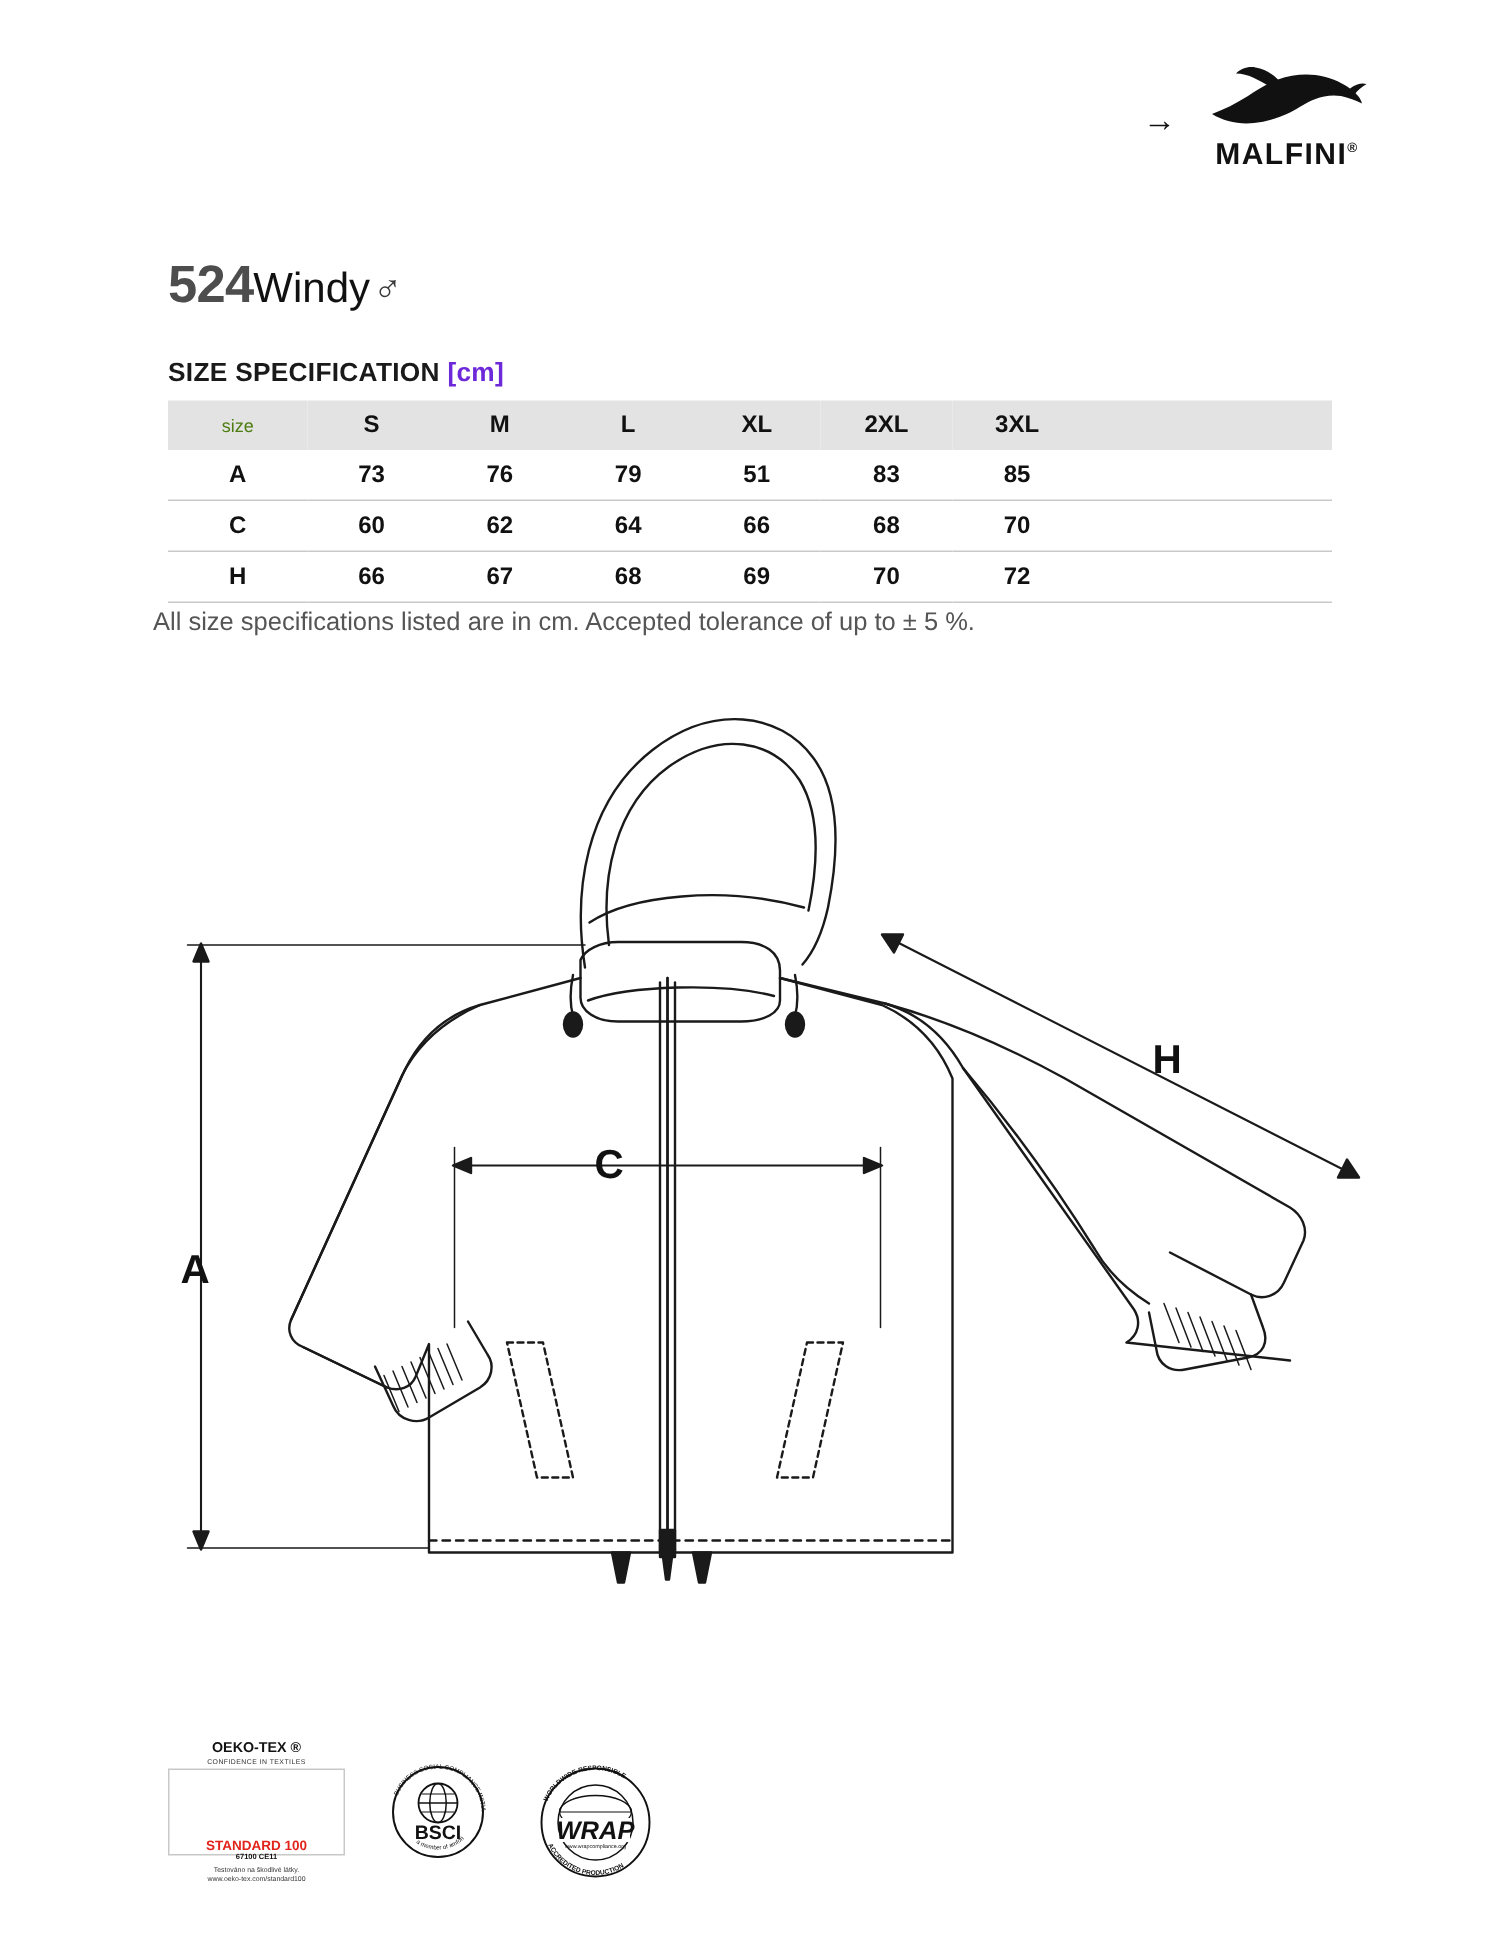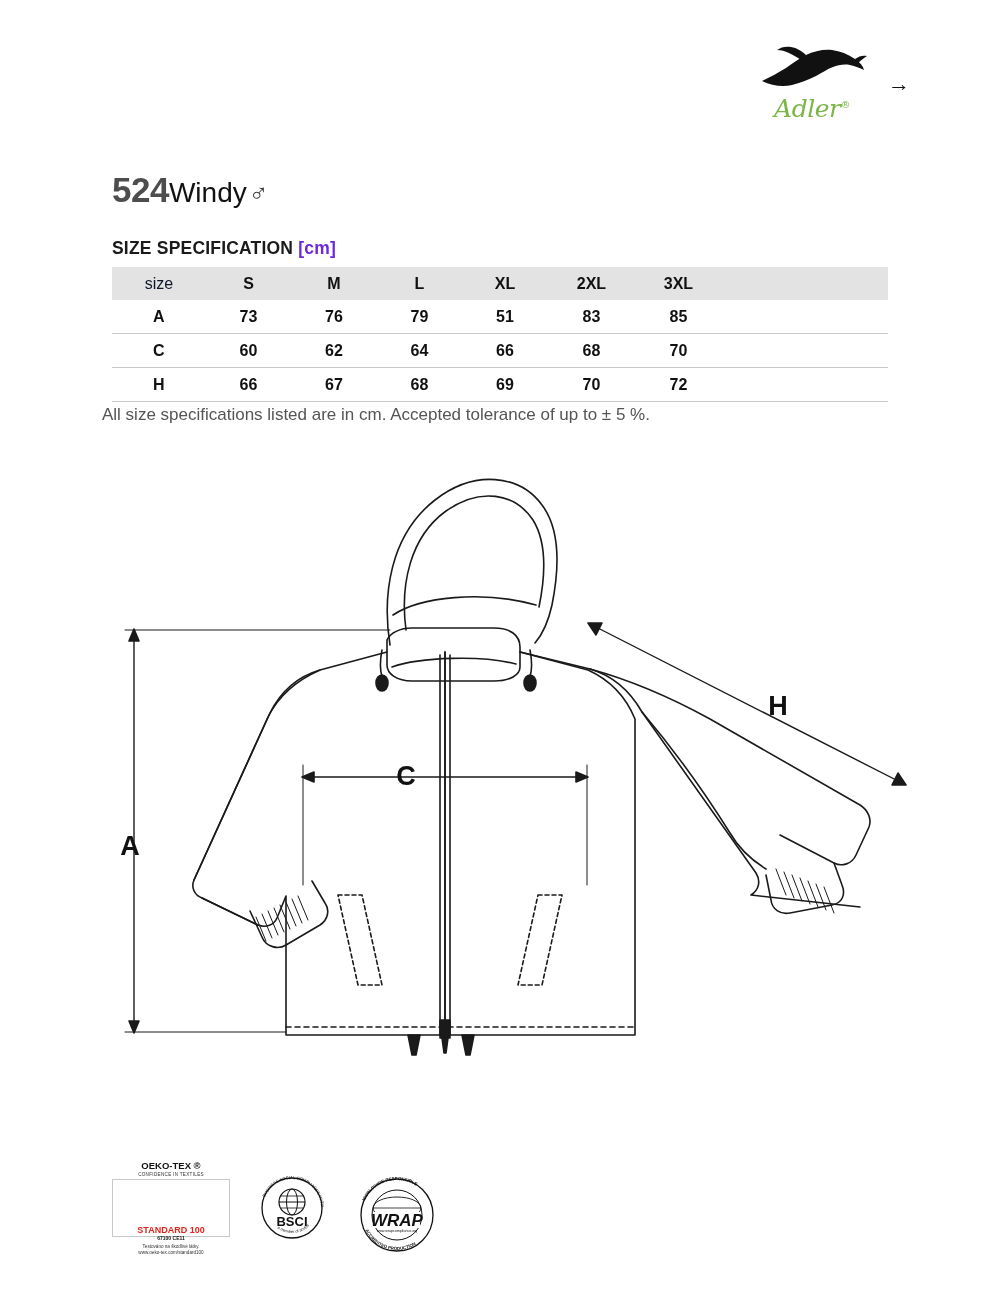--- a/index.html
+++ b/index.html
@@ -118,22 +118,22 @@
     height: 33px;
     text-align: center;
     font-weight: bold;
     color: #111;
   }
   .size-table thead tr {
     background: #e3e3e3;
   }
   .size-table thead th.size-label {
     font-weight: normal;
-    font-size: 16px;
-    color: #0f172a;
+    font-size: 12px;
+    color: #4d7c0f;
     text-align: center;
     width: 104px;
   }
   .size-table tbody tr {
     border-bottom: 1px solid #c9c9c9;
   }
   .size-table tbody tr:last-child {
     border-bottom: 1px solid #c9c9c9;
   }
   .size-table tbody td.row-label {
@@ -190,37 +190,37 @@
     width: 72px;
     height: 72px;
     position: relative;
   }
 </style>
 </head>
 <body>
 
 <div class="brand-header">
 
+
+  <div class="brand-arrow">→</div>
+
   <div class="brand-block">
-    <svg width="112" height="54" viewBox="0 0 112 54">
-      <path d="M6 41 C14 37, 22 33, 30 28 C36 24, 42 19, 50 15 C58 11, 68 9, 76 10
-               C84 11, 92 14, 99 19 C104 22, 107 26, 108 30 C104 28, 99 26, 94 25
-               C88 24, 82 25, 77 27 C71 29, 66 33, 60 36 C52 40, 44 43, 36 45
-               C27 47, 16 46, 6 41 Z" fill="#111"></path>
-      <path d="M50 15 C46 11, 41 8, 35 7 C30 6, 25 7, 21 10 C25 10, 29 11, 33 13
-               C39 16, 44 19, 48 22 Z" fill="#111"></path>
-      <path d="M99 19 C103 16, 107 15, 111 16 C108 18, 105 20, 102 23 Z" fill="#111"></path>
+    <svg width="108" height="50" viewBox="0 0 108 50">
+      <path d="M4 36 C12 33, 20 29, 28 24 C34 20, 40 16, 48 13 C56 10, 65 9, 73 10
+               C81 11, 89 14, 96 19 C100 22, 103 25, 104 29 C100 27, 95 25, 90 24
+               C84 23, 78 24, 73 26 C67 28, 62 32, 56 35 C48 39, 40 41, 32 42
+               C22 43, 12 41, 4 36 Z" fill="#111"></path>
+      <path d="M48 13 C44 9, 39 6, 33 5 C28 4, 23 6, 20 9 C24 9, 28 10, 32 12
+               C38 15, 43 18, 47 20 Z" fill="#111"></path>
+      <path d="M96 19 C100 16, 104 15, 107 16 C104 18, 101 20, 99 23 Z" fill="#111"></path>
     </svg>
-    <div class="brand-adler-name">
-      <span>Adler</span><sup>®</sup>
+    <div class="brand-malfini-name">
+      <span>MALFINI</span><sup>®</sup>
     </div>
   </div>
-
-  <div class="brand-arrow">→</div>
-
 
 </div>
 
 <div class="title-row">
   <span class="title-code">524</span>
   <span class="title-name">Windy</span>
   <span class="title-gender">♂</span>
 </div>
 
 <div class="section-heading">

